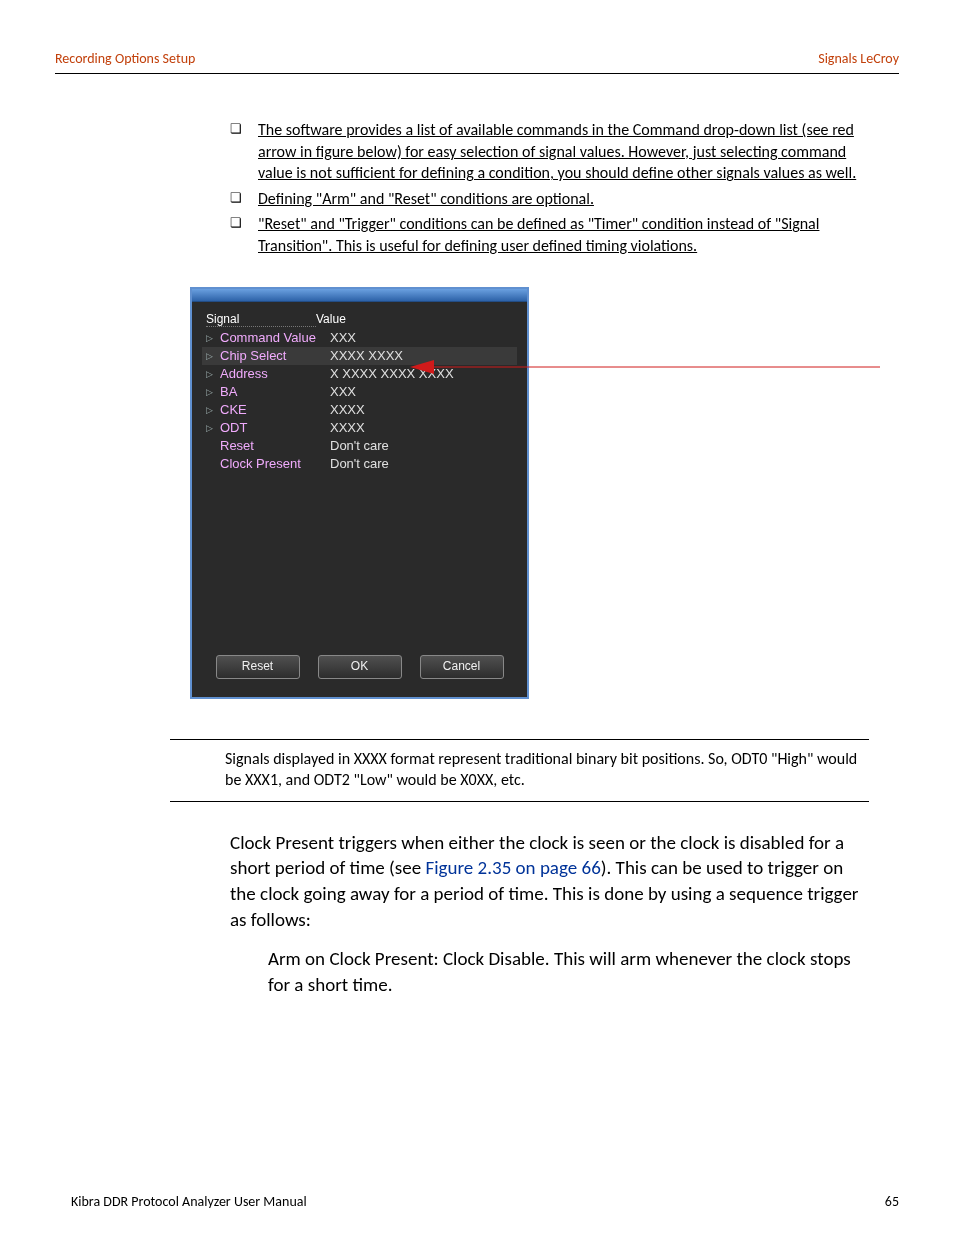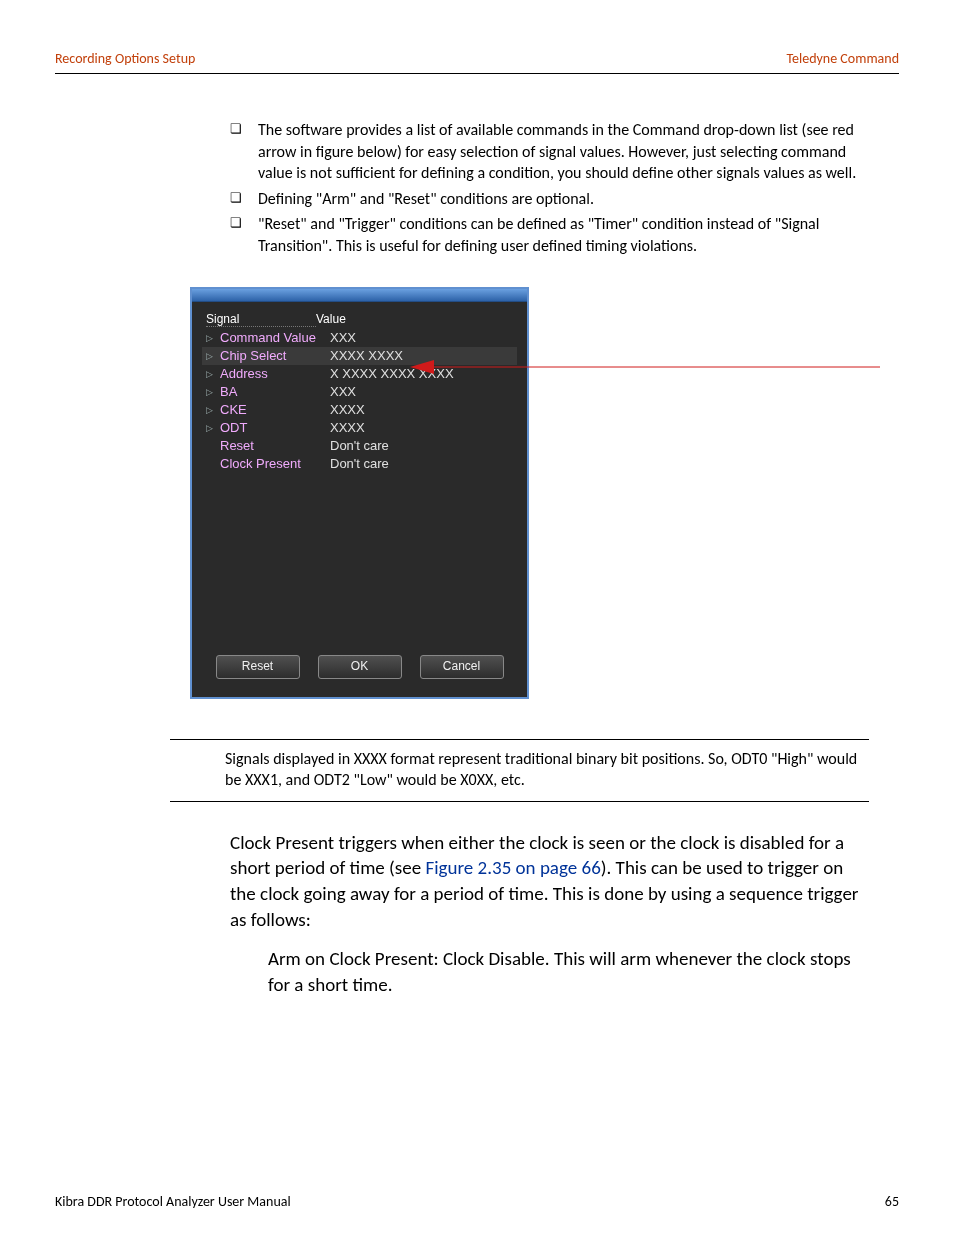--- a/index.html
+++ b/index.html
@@ -26,20 +26,21 @@
   }
   .content {
     margin: 45px 30px 0 175px;
   }
   .bullets {
     list-style: none;
     padding: 0;
     margin: 0 0 30px 0;
     font-size: 16px;
     line-height: 1.35;
+    text-decoration: underline;
   }
   .bullets li {
     position: relative;
     padding-left: 28px;
     margin-bottom: 4px;
   }
   .bullets li::before {
     content: "❏";
     position: absolute;
     left: 0;
@@ -149,36 +150,36 @@
     margin: 0 0 14px 0;
   }
   .xref {
     color: #003399;
   }
   .indent {
     margin-left: 38px;
   }
   .running-foot {
     position: absolute;
-    left: 55px;
+    left: 71px;
     right: 55px;
     bottom: 25px;
     display: flex;
     justify-content: space-between;
     font-size: 14px;
     color: #000;
   }
 </style>
 </head>
 <body>
 
 <div class="page">
   <div class="running-head">
     <span>Recording Options Setup</span>
-    <span>Teledyne Command</span>
+    <span>Signals LeCroy</span>
   </div>
 
   <div class="content">
     <ul class="bullets">
       <li>The software provides a list of available commands in the Command drop-down list (see red arrow in figure below) for easy selection of signal values. However, just selecting command value is not sufficient for defining a condition, you should define other signals values as well.</li>
       <li>Defining "Arm" and "Reset" conditions are optional.</li>
       <li>"Reset" and "Trigger" conditions can be defined as "Timer" condition instead of "Signal Transition". This is useful for defining user defined timing violations.</li>
     </ul>
 
     <div class="dialog-wrapper">

